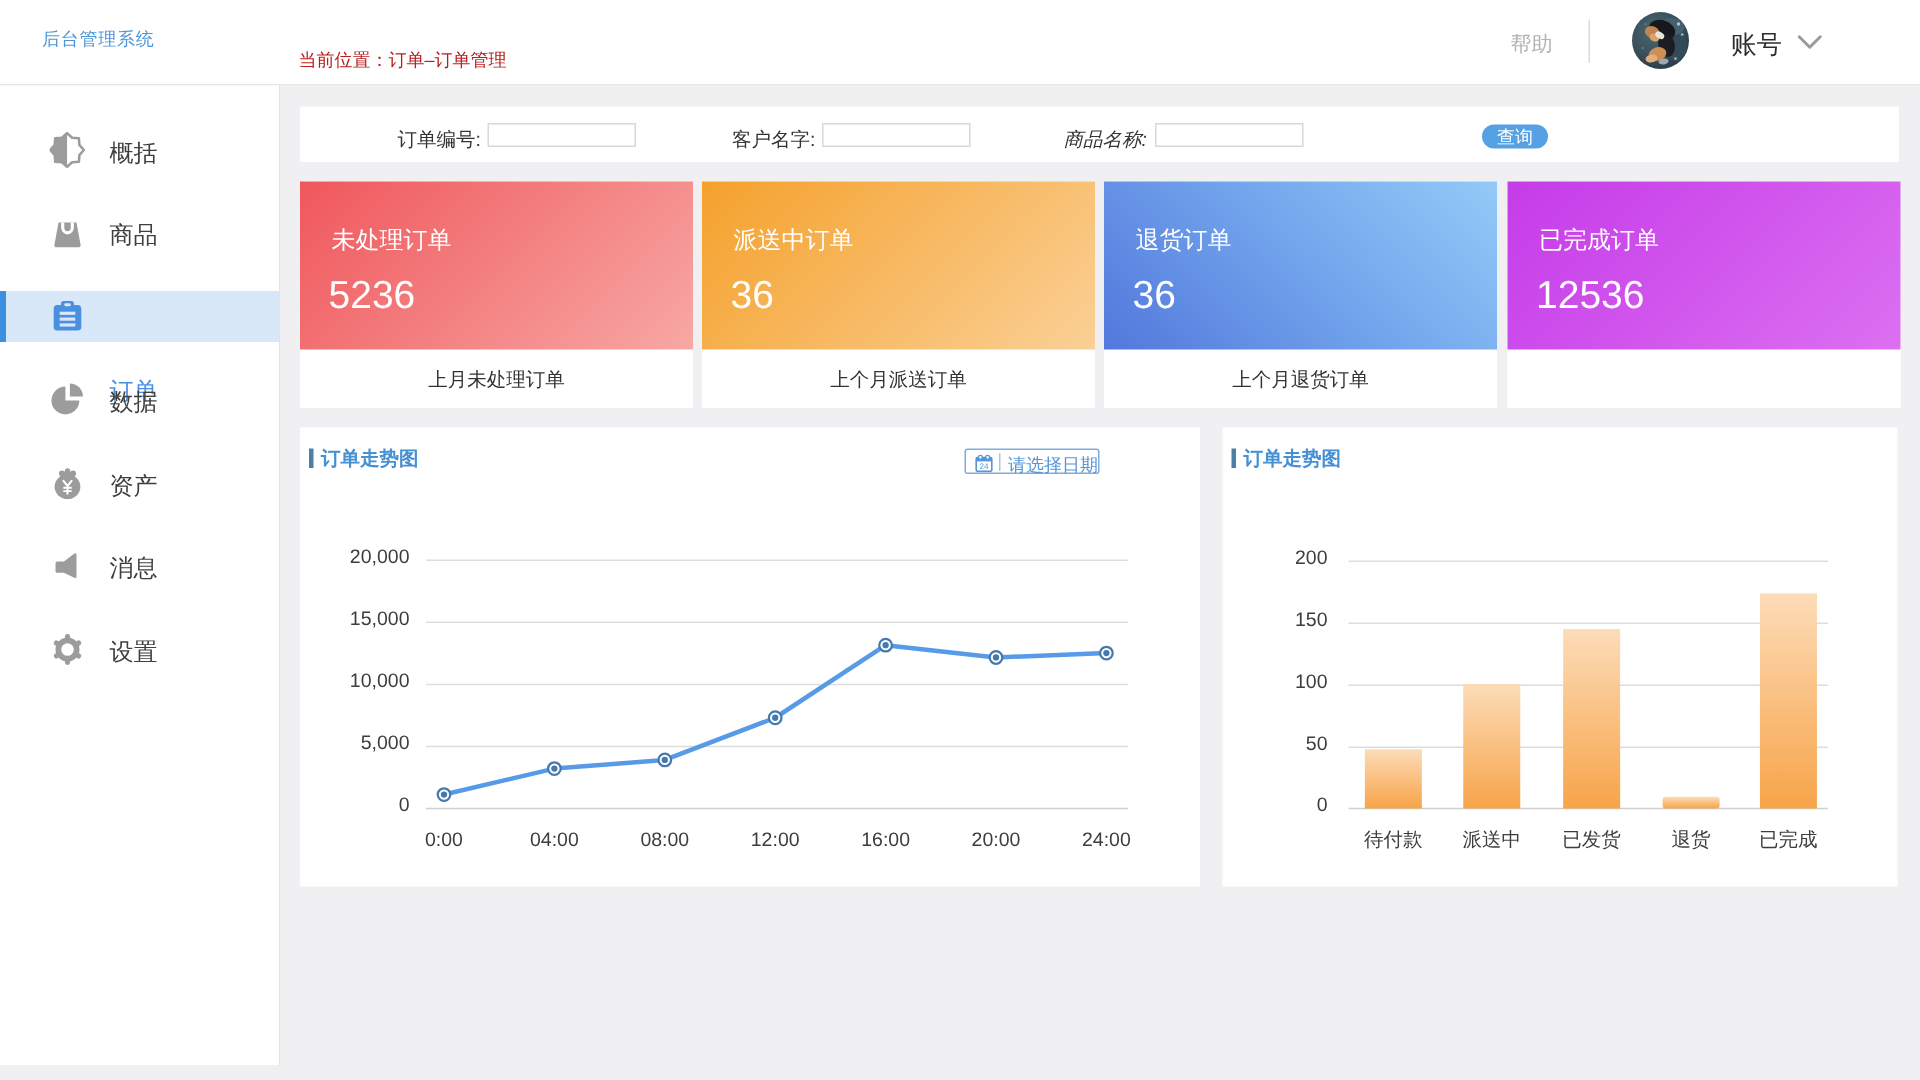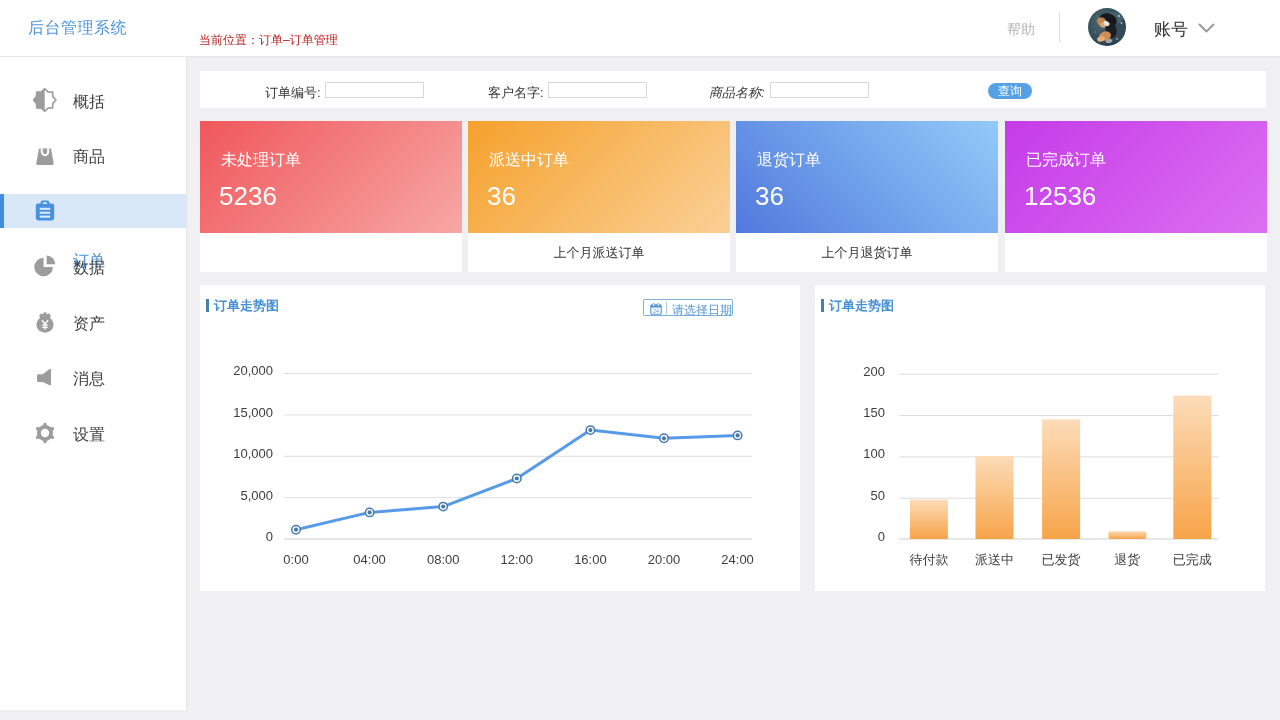--- a/index.html
+++ b/index.html
@@ -1,20 +1,20 @@
 <!DOCTYPE html>
 <html><head>
 <meta charset="utf-8">
 <style>
 * { margin:0; padding:0; box-sizing:border-box; }
 html,body { width:1280px; height:720px; overflow:hidden; }
 body { background:#F0F0F2; font-family:"Liberation Sans", sans-serif; position:relative; }
 .abs { position:absolute; }
 .topbar { left:0; top:0; width:1280px; height:57px; background:#fff; border-bottom:1px solid #E6E6E6; }
-.logo { left:28px; top:18px; font-size:16px; color:#4E95D8; letter-spacing:0.5px; }
+.logo { left:28px; top:18px; font-size:12px; color:#4E95D8; letter-spacing:0.5px; }
 .crumb { left:199px; top:32px; font-size:12px; color:#b91c1c; }
 .help { left:1007px; top:21px; font-size:14px; color:#B2B2B2; }
 .topdiv { left:1059px; top:13px; width:1px; height:29px; background:#DCDCDC; }
 .avatar { left:1088px; top:8px; width:38px; height:38px; }
 .account { left:1154px; top:18px; font-size:17px; color:#2D2D2D; }
 .chev { left:1198px; top:23px; }
 .sidebar { left:0; top:57px; width:187px; height:653px; background:#fff; border-right:1px solid #E3E3E3; }
 .mi { position:absolute; left:0; width:186px; height:34px; }
 .mi .ic { position:absolute; left:33px; top:5px; width:24px; height:24px; }
 .mi .tx { position:absolute; left:73px; top:9px; font-size:16px; color:#3F3F3F; }
@@ -172,20 +172,21 @@
   <div class="sinput" style="left:348px;"></div>
   <div class="slabel" style="left:509px;font-style:italic;">商品名称:</div>
   <div class="sinput" style="left:570px;"></div>
   <div class="qbtn">查询</div>
 </div>
 
 <div class="card" style="left:200px;">
   <div class="cgrad g1"></div>
   <div class="clabel">未处理订单</div>
   <div class="cnum">5236</div>
+  <div class="cfoot">上月未处理订单</div>
 </div>
 <div class="card" style="left:468px;">
   <div class="cgrad g2"></div>
   <div class="clabel">派送中订单</div>
   <div class="cnum">36</div>
   <div class="cfoot">上个月派送订单</div>
 </div>
 <div class="card" style="left:736px;">
   <div class="cgrad g3"></div>
   <div class="clabel">退货订单</div>

